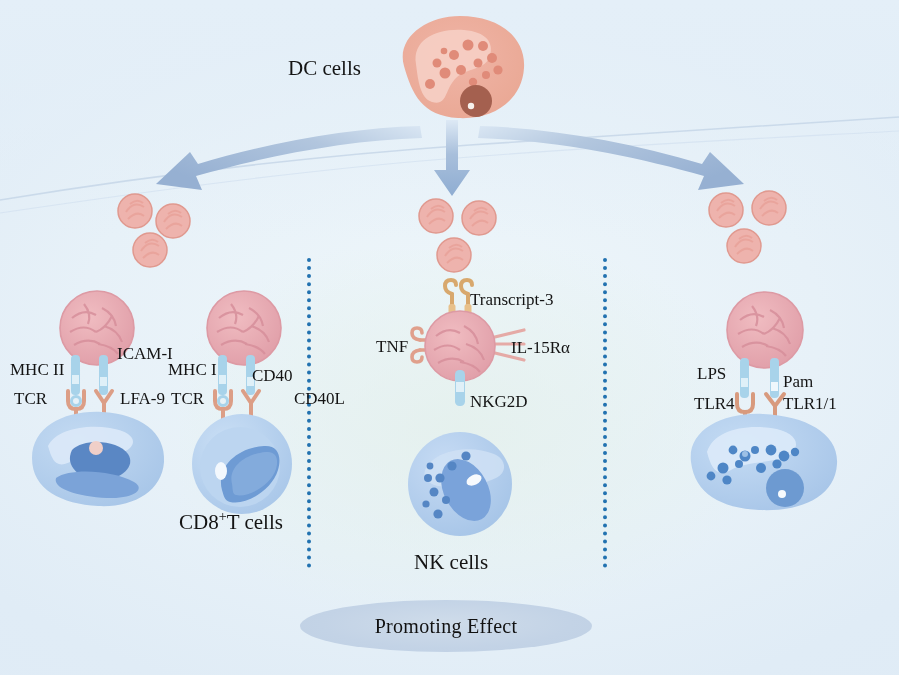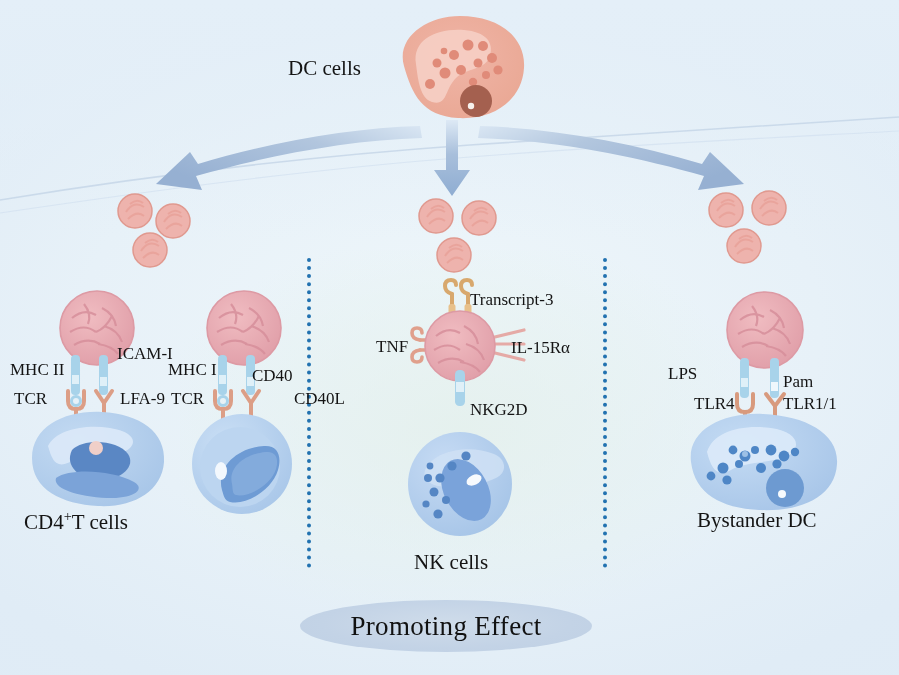--- a/index.html
+++ b/index.html
@@ -30,21 +30,21 @@
     position:absolute;width:0;border-left:4px dotted #2272b0;
     height:310px;top:258px;
   }
 
   .banner{
     position:absolute;left:300px;top:600px;width:292px;height:52px;
     border-radius:50%/50%;
     background:radial-gradient(ellipse at 50% 45%, #cfdcea 0%, #c3d3e6 60%, #bfd0e4 100%);
     display:flex;align-items:center;justify-content:center;
   }
-  .banner span{font-size:27px;color:#111;letter-spacing:.3px;}
+  .banner span{font-size:20px;color:#111;letter-spacing:.3px;}
 
   svg{display:block;}
   .abs{position:absolute;}
 </style>
 </head>
 <body>
 
 <div id="stage">
 
   <div class="wash wash-top"></div>
@@ -215,23 +215,20 @@
         <stop offset="0%" stop-color="#c3daf2"></stop>
           <stop offset="100%" stop-color="#a8c6e8"></stop>
       </radialGradient>
     </defs>
     <path d="M6,52 C6,20 40,4 76,6 C114,8 140,26 138,56 C136,86 106,102 72,100 C36,98 6,84 6,52 Z" fill="url(#tc1)"></path>
     <path d="M22,40 C30,24 58,18 84,22 C104,25 112,34 104,42 C94,52 60,48 44,56 C30,63 26,54 22,40 Z" fill="#dbe9f8" opacity=".9"></path>
     <path d="M46,44 C58,32 92,34 102,48 C110,60 96,74 74,74 C54,74 38,60 46,44 Z" fill="#5a87c4"></path>
     <path d="M30,72 C44,62 86,64 108,76 C120,83 108,92 86,92 C58,92 26,84 30,72 Z" fill="#7ba3d8"></path>
     <circle cx="70" cy="42" r="7" fill="#f0cfc8"></circle>
   </svg>
-  <div class="lbl big" style="left:24px;top:508px;">
-    <span>CD4</span><span class="sup">+</span><span>T cells</span>
-  </div>
 
   <div class="abs" style="left:199px;top:288px;">
     <svg width="90" height="80">
       <defs>
         <radialGradient id="tum2" cx="40%" cy="35%" r="72%">
           <stop offset="0%" stop-color="#f0bcc1"></stop>
             <stop offset="100%" stop-color="#e09ea8"></stop>
         </radialGradient>
       </defs>
       <circle cx="45" cy="40" r="37" fill="url(#tum2)"></circle>
@@ -273,20 +270,23 @@
         <stop offset="0%" stop-color="#cadff5"></stop>
           <stop offset="100%" stop-color="#a9c7e9"></stop>
       </radialGradient>
     </defs>
     <circle cx="60" cy="52" r="50" fill="url(#tc2)"></circle>
     <circle cx="58" cy="55" r="40" fill="#bcd5f0"></circle>
     <path d="M40,78 C34,56 54,36 82,34 C96,33 100,44 96,58 C90,78 64,94 48,90 C42,88 42,84 40,78 Z" fill="#6e9bd4"></path>
     <path d="M50,72 C46,56 62,42 84,40 C94,39 97,47 94,57 C89,73 66,86 54,83 C50,82 51,77 50,72 Z" fill="#8bb0df" opacity=".75"></path>
     <ellipse cx="39" cy="59" rx="6" ry="9" fill="#f3f8fd"></ellipse>
   </svg>
+  <div class="lbl big" style="left:179px;top:508px;">
+    <span>CD8</span><span class="sup">+</span><span>T cells</span>
+  </div>
 
   <svg class="abs" style="left:400px;top:278px;" width="160" height="130">
     <defs>
       <radialGradient id="tum3" cx="40%" cy="35%" r="72%">
         <stop offset="0%" stop-color="#f0bcc1"></stop>
           <stop offset="100%" stop-color="#e09ea8"></stop>
       </radialGradient>
     </defs>
 
     <g stroke="#d8a86d" stroke-width="4" fill="none" stroke-linecap="round">
@@ -319,21 +319,21 @@
     <circle cx="60" cy="68" r="35" fill="none" stroke="#dd9aa4" stroke-width="1.6"></circle>
 
     <g>
       <rect x="55" y="92" width="10" height="36" rx="4.5" fill="#a8d3ea"></rect>
       <rect x="56" y="104" width="8" height="10" fill="#e0f0f8"></rect>
     </g>
   </svg>
   <div class="lbl sm" style="left:470px;top:290px;">Transcript-3</div>
   <div class="lbl sm" style="left:376px;top:337px;">TNF</div>
   <div class="lbl sm" style="left:511px;top:338px;">IL-15Rα</div>
-  <div class="lbl sm" style="left:470px;top:400px;">NKG2D</div>
+  <div class="lbl sm" style="left:470px;top:392px;">NKG2D</div>
 
   <svg class="abs" style="left:404px;top:428px;" width="112" height="112">
     <defs>
       <radialGradient id="nk1" cx="35%" cy="30%" r="80%">
         <stop offset="0%" stop-color="#c6dbf4"></stop>
           <stop offset="100%" stop-color="#a5c4e7"></stop>
       </radialGradient>
     </defs>
     <circle cx="56" cy="56" r="52" fill="url(#nk1)"></circle>
     <path d="M22,40 C32,22 66,16 90,26 C102,31 104,44 92,50 C74,59 40,62 28,56 C20,52 19,46 22,40 Z" fill="#cfe0f4" opacity=".85"></path>
@@ -381,21 +381,21 @@
     </g>
     <g stroke="#d89a7e" stroke-width="4" fill="none" stroke-linecap="round">
       <path d="M9,36 L9,46 q0,8 8,8 q8,0 8,-8 L25,36"></path>
       <path d="M17,54 L17,70"></path>
     </g>
     <g stroke="#d89a7e" stroke-width="4" fill="none" stroke-linecap="round">
       <path d="M38,36 L47,48 L56,36"></path>
       <path d="M47,48 L47,70"></path>
     </g>
   </svg>
-  <div class="lbl sm" style="left:668px;top:364px;">LPS</div>
+  <div class="lbl sm" style="left:697px;top:364px;">LPS</div>
   <div class="lbl sm" style="left:783px;top:372px;">Pam</div>
   <div class="lbl sm" style="left:694px;top:394px;">TLR4</div>
   <div class="lbl sm" style="left:783px;top:394px;">TLR1/1</div>
 
   <svg class="abs" style="left:683px;top:406px;" width="162" height="110">
     <defs>
       <radialGradient id="bdc" cx="35%" cy="32%" r="78%">
         <stop offset="0%" stop-color="#c5dcf4"></stop>
           <stop offset="100%" stop-color="#a7c5e8"></stop>
       </radialGradient>
@@ -413,19 +413,18 @@
         <circle cx="112" cy="46" r="4.2"></circle>
       <circle cx="94" cy="58" r="4.6"></circle>
         <circle cx="78" cy="62" r="5"></circle>
       <circle cx="28" cy="70" r="4.4"></circle>
         <circle cx="44" cy="74" r="4.6"></circle>
       <circle cx="62" cy="48" r="3" fill="#9cc0e6"></circle>
     </g>
     <circle cx="102" cy="82" r="19" fill="#6d9ad1"></circle>
     <circle cx="99" cy="88" r="4" fill="#f6fafd"></circle>
   </svg>
-  <div class="lbl big" style="left:697px;top:508px;">Bystander DC</div>
 
   <div class="banner">
     <span>Promoting Effect</span>
   </div>
 
 </div>
 
 </body></html>

